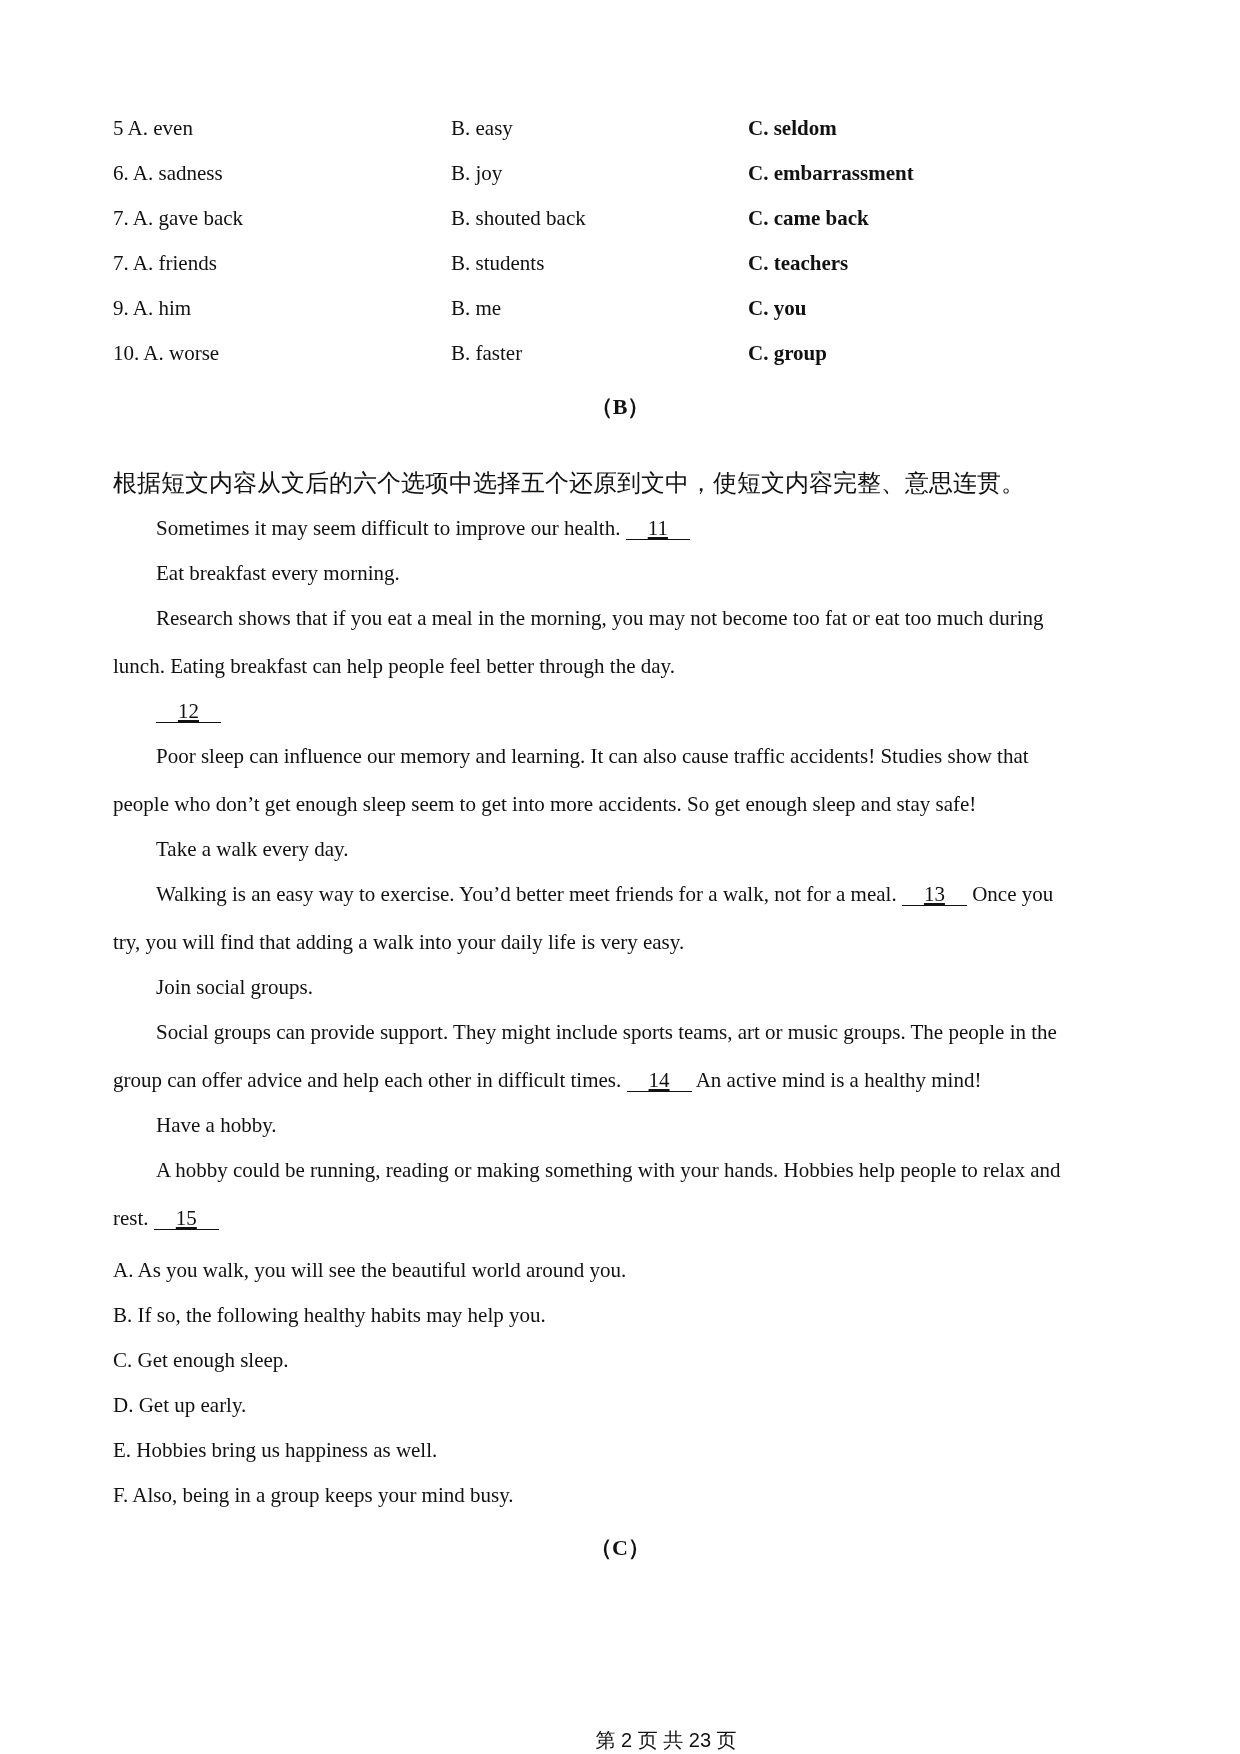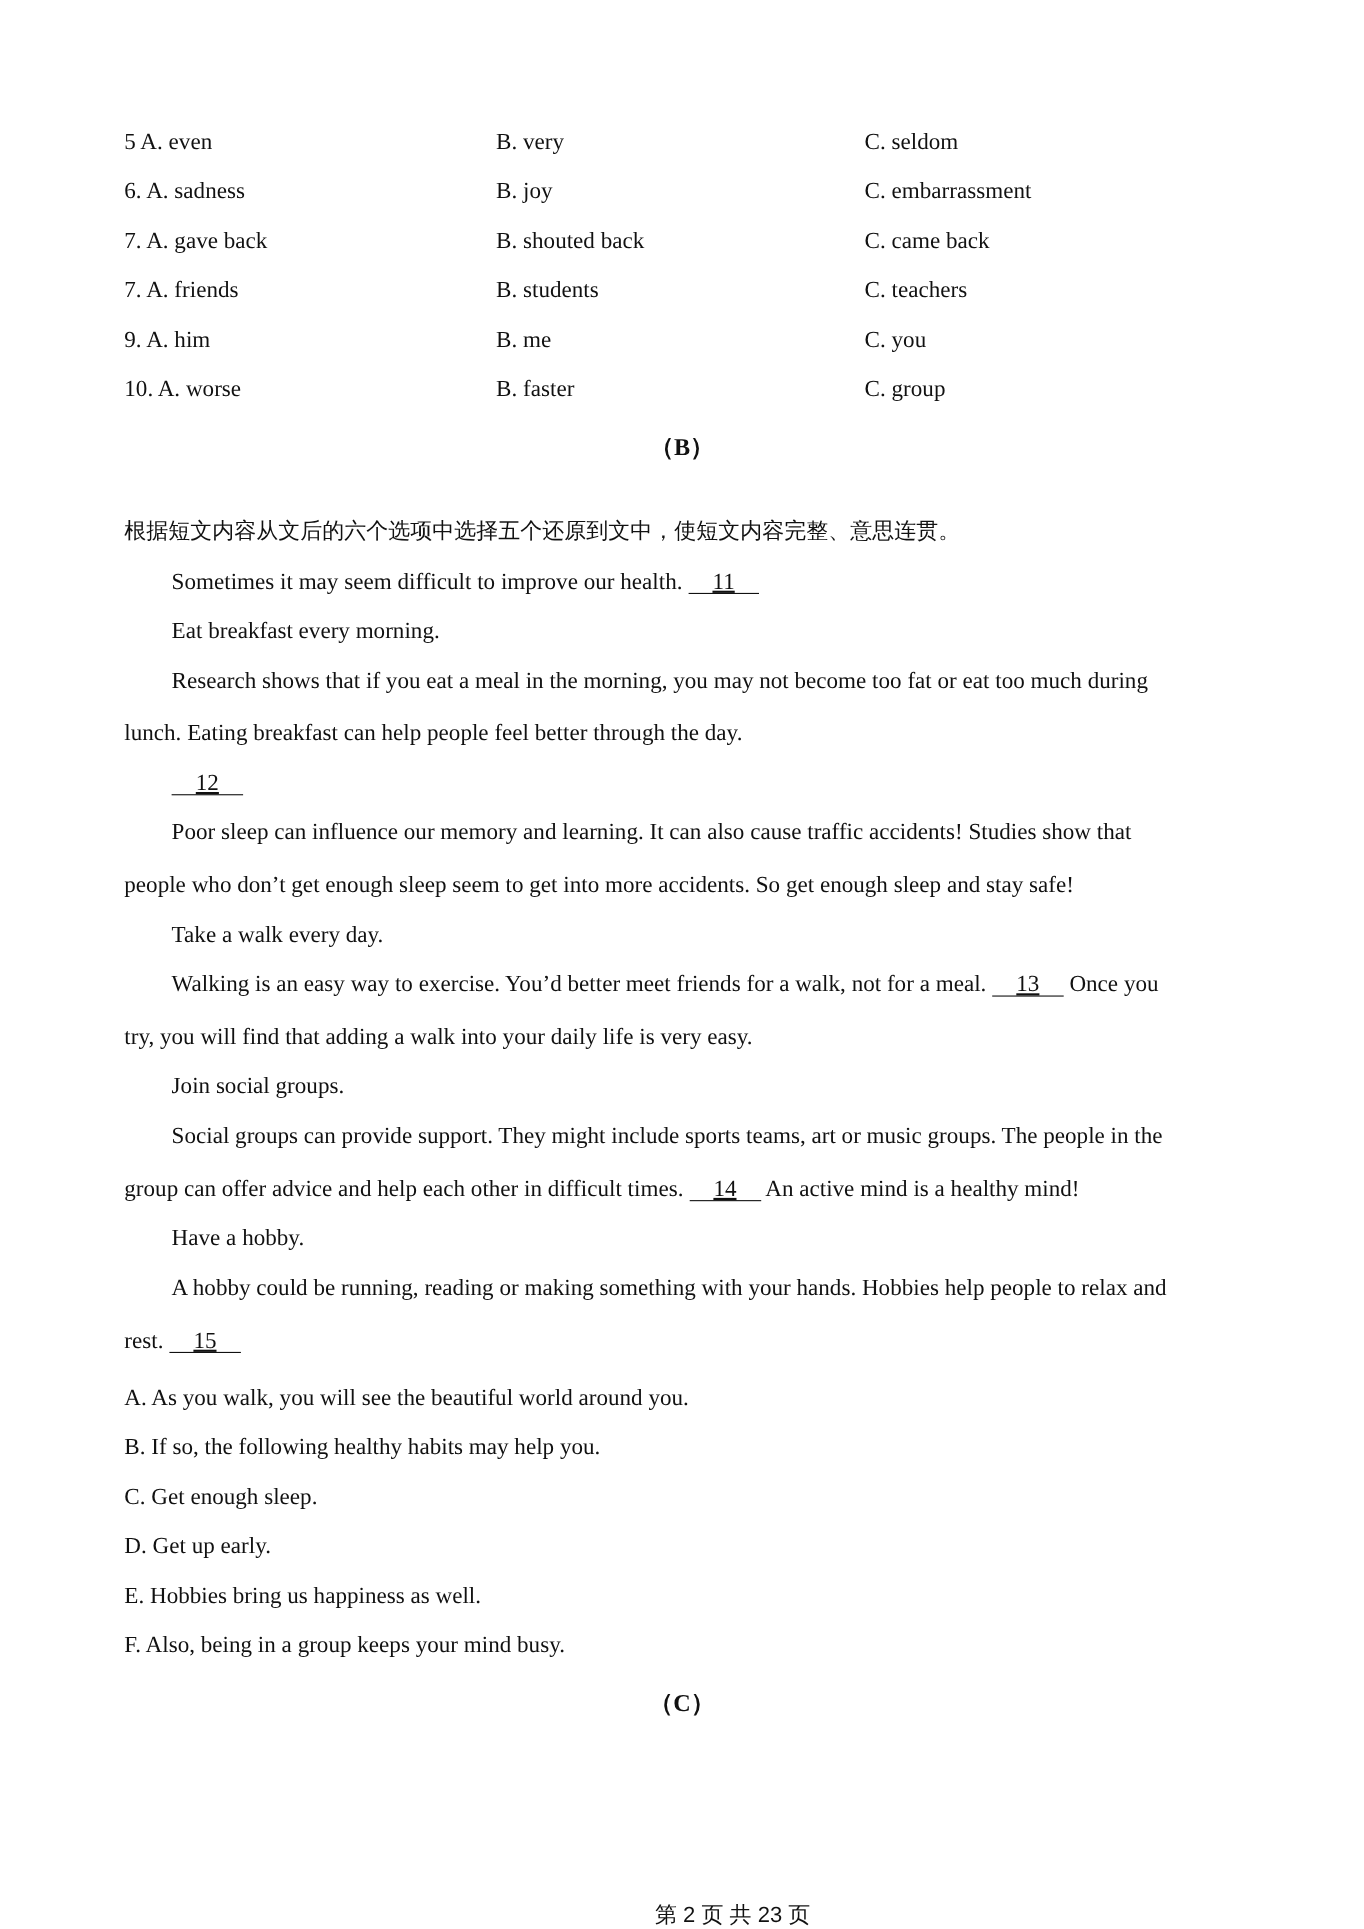--- a/index.html
+++ b/index.html
@@ -1,37 +1,37 @@
 <!DOCTYPE html>
 <html><head>
 <meta charset="utf-8">
 <style>
   html, body { margin: 0; padding: 0; background: #ffffff; }
   body { width: 1240px; height: 1754px; position: relative; overflow: hidden;
          font-family: "Liberation Serif", "DejaVu Serif", serif; color: #111; }
   .ln { position: absolute; font-size: 21px; line-height: 26px; white-space: nowrap; margin-top: 10px; }
   .col-a { left: 113px; }
   .col-b { left: 451px; }
-  .col-c { left: 786px; }
+  .col-c { left: 748px; font-weight: bold; }
   .ind { left: 156px; }
   .full { left: 113px; }
   .heading { position: absolute; left: 0; width: 1240px; text-align: center;
              font-weight: bold; font-size: 22px; line-height: 28px; }
-  .cjk { font-family: Liberation Sans, sans-serif; font-size: 20px; }
+  .cjk { font-family: Liberation Sans, sans-serif; font-size: 24px; }
   .blank { display: inline-block; border-bottom: 1.5px solid #111; padding: 0 22px 0 22px;
            line-height: 22px; text-decoration: underline; }
   .footer { position: absolute; left: 0; width: 1240px; text-align: center;
             font-size: 20px; font-family: Liberation Sans, sans-serif; margin-left: 46px; }
 </style>
 </head>
 <body>
 
 <div>
   <div class="ln col-a" style="top:105px">5 A. even</div>
-  <div class="ln col-b" style="top:105px">B. very</div>
+  <div class="ln col-b" style="top:105px">B. easy</div>
   <div class="ln col-c" style="top:105px">C. seldom</div>
 
   <div class="ln col-a" style="top:150px">6. A. sadness</div>
   <div class="ln col-b" style="top:150px">B. joy</div>
   <div class="ln col-c" style="top:150px">C. embarrassment</div>
 
   <div class="ln col-a" style="top:195px">7. A. gave back</div>
   <div class="ln col-b" style="top:195px">B. shouted back</div>
   <div class="ln col-c" style="top:195px">C. came back</div>
 

